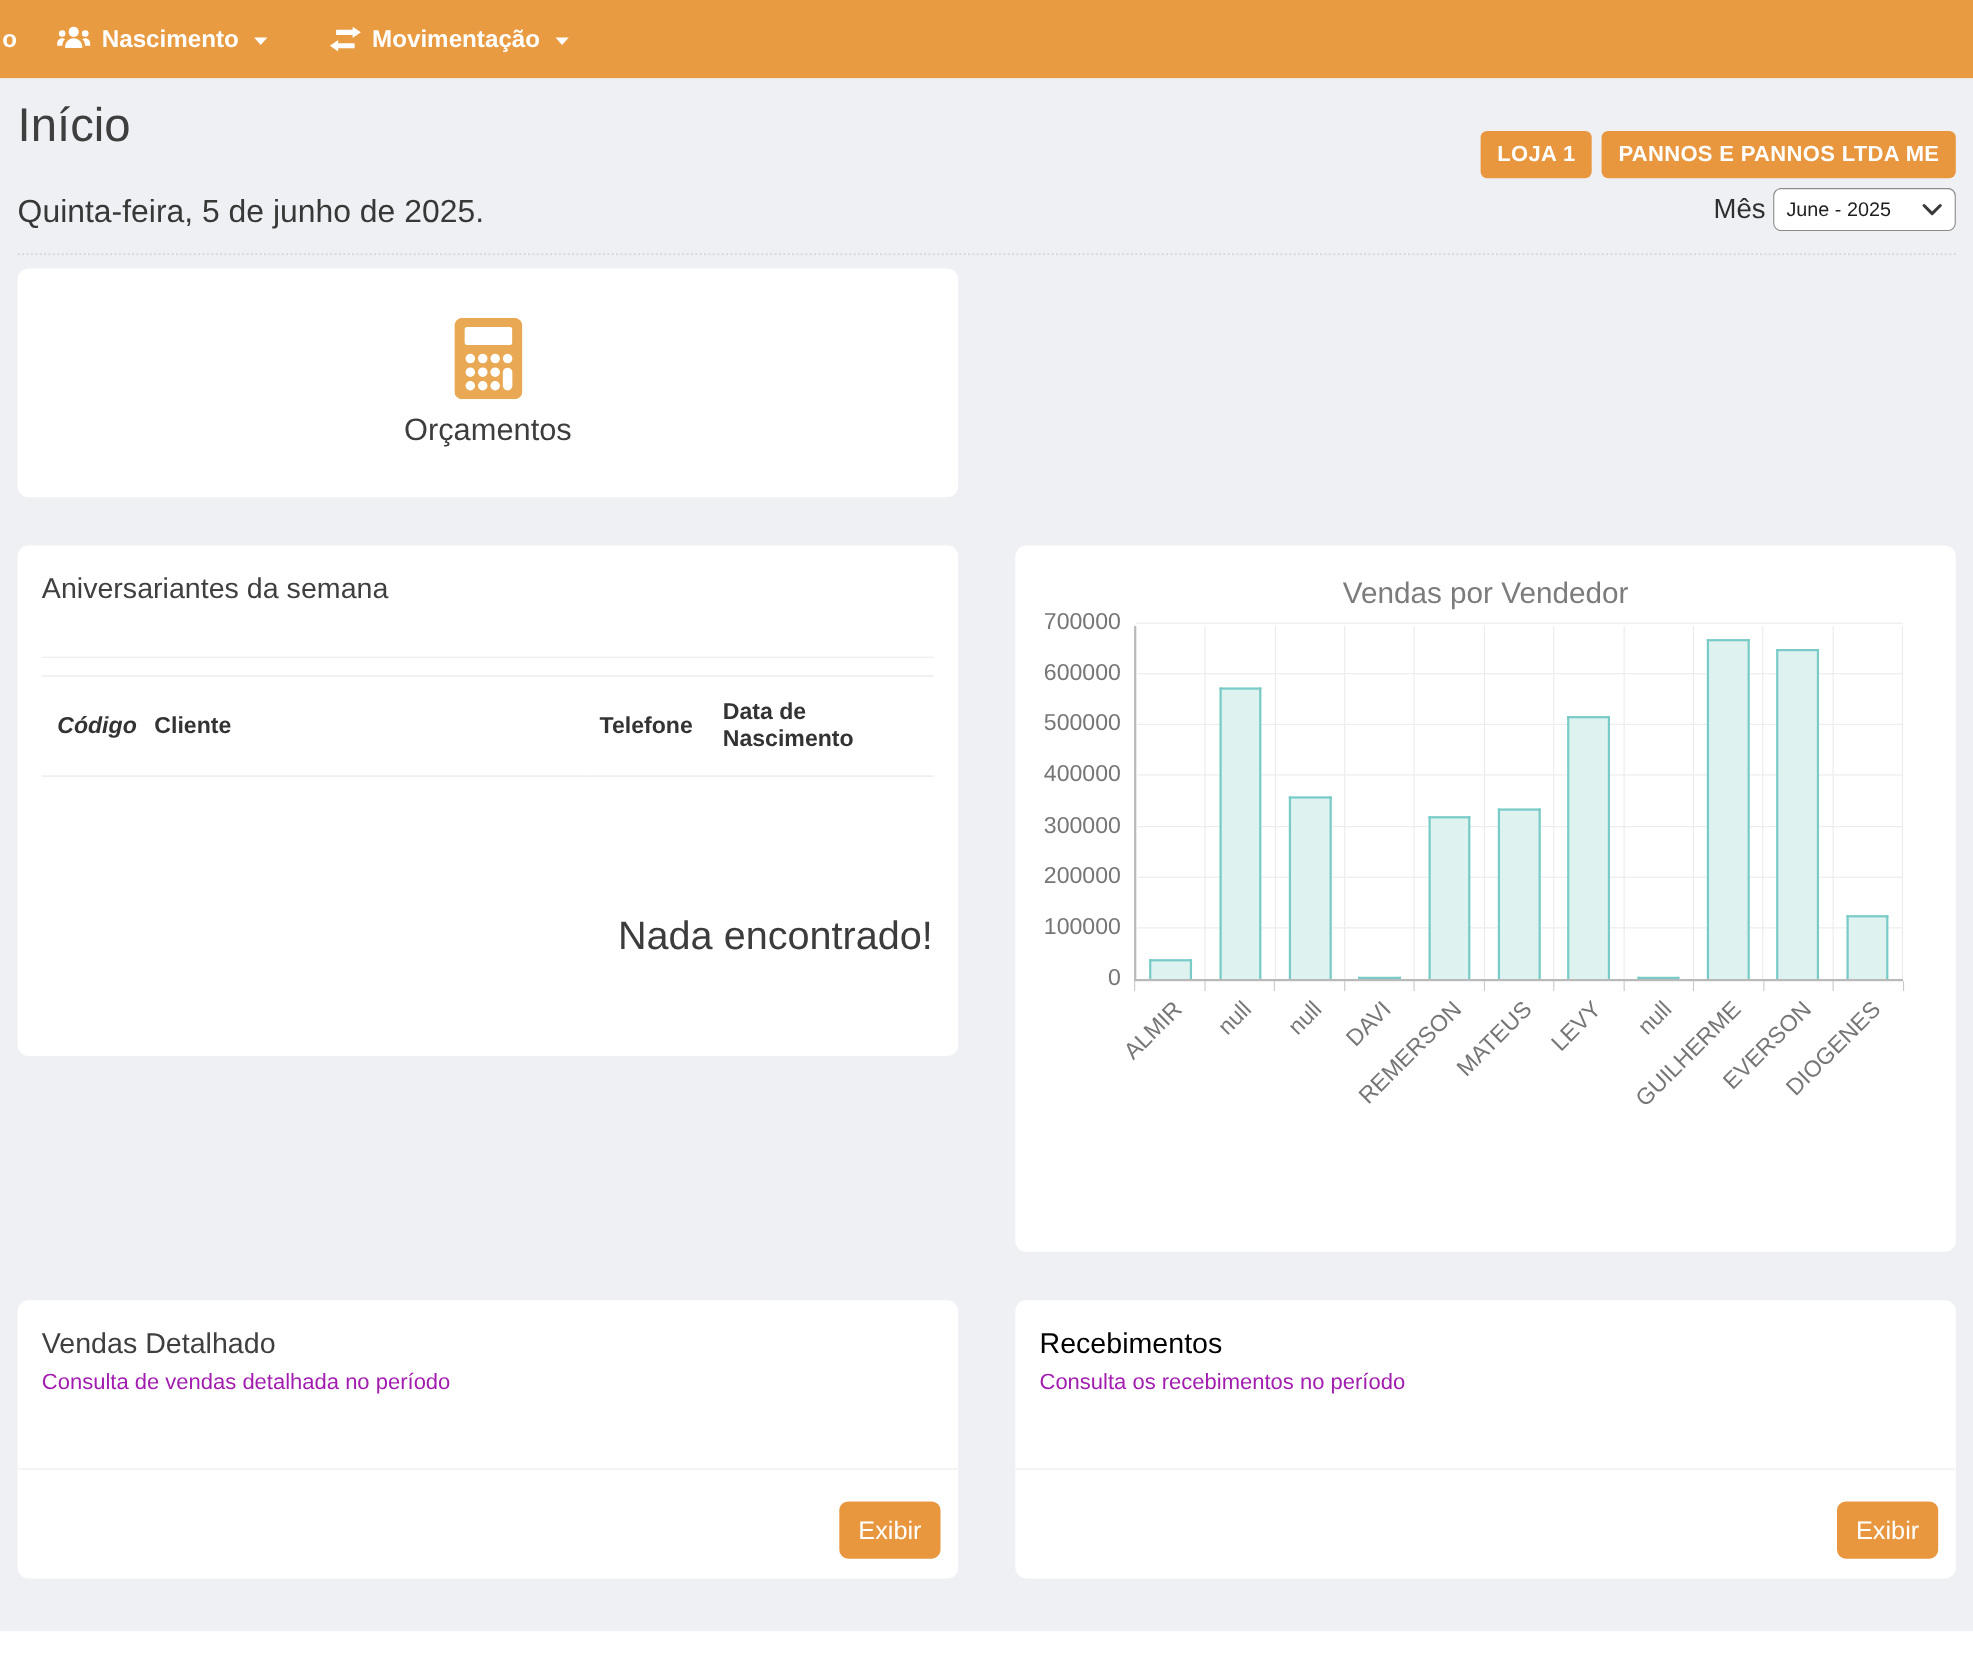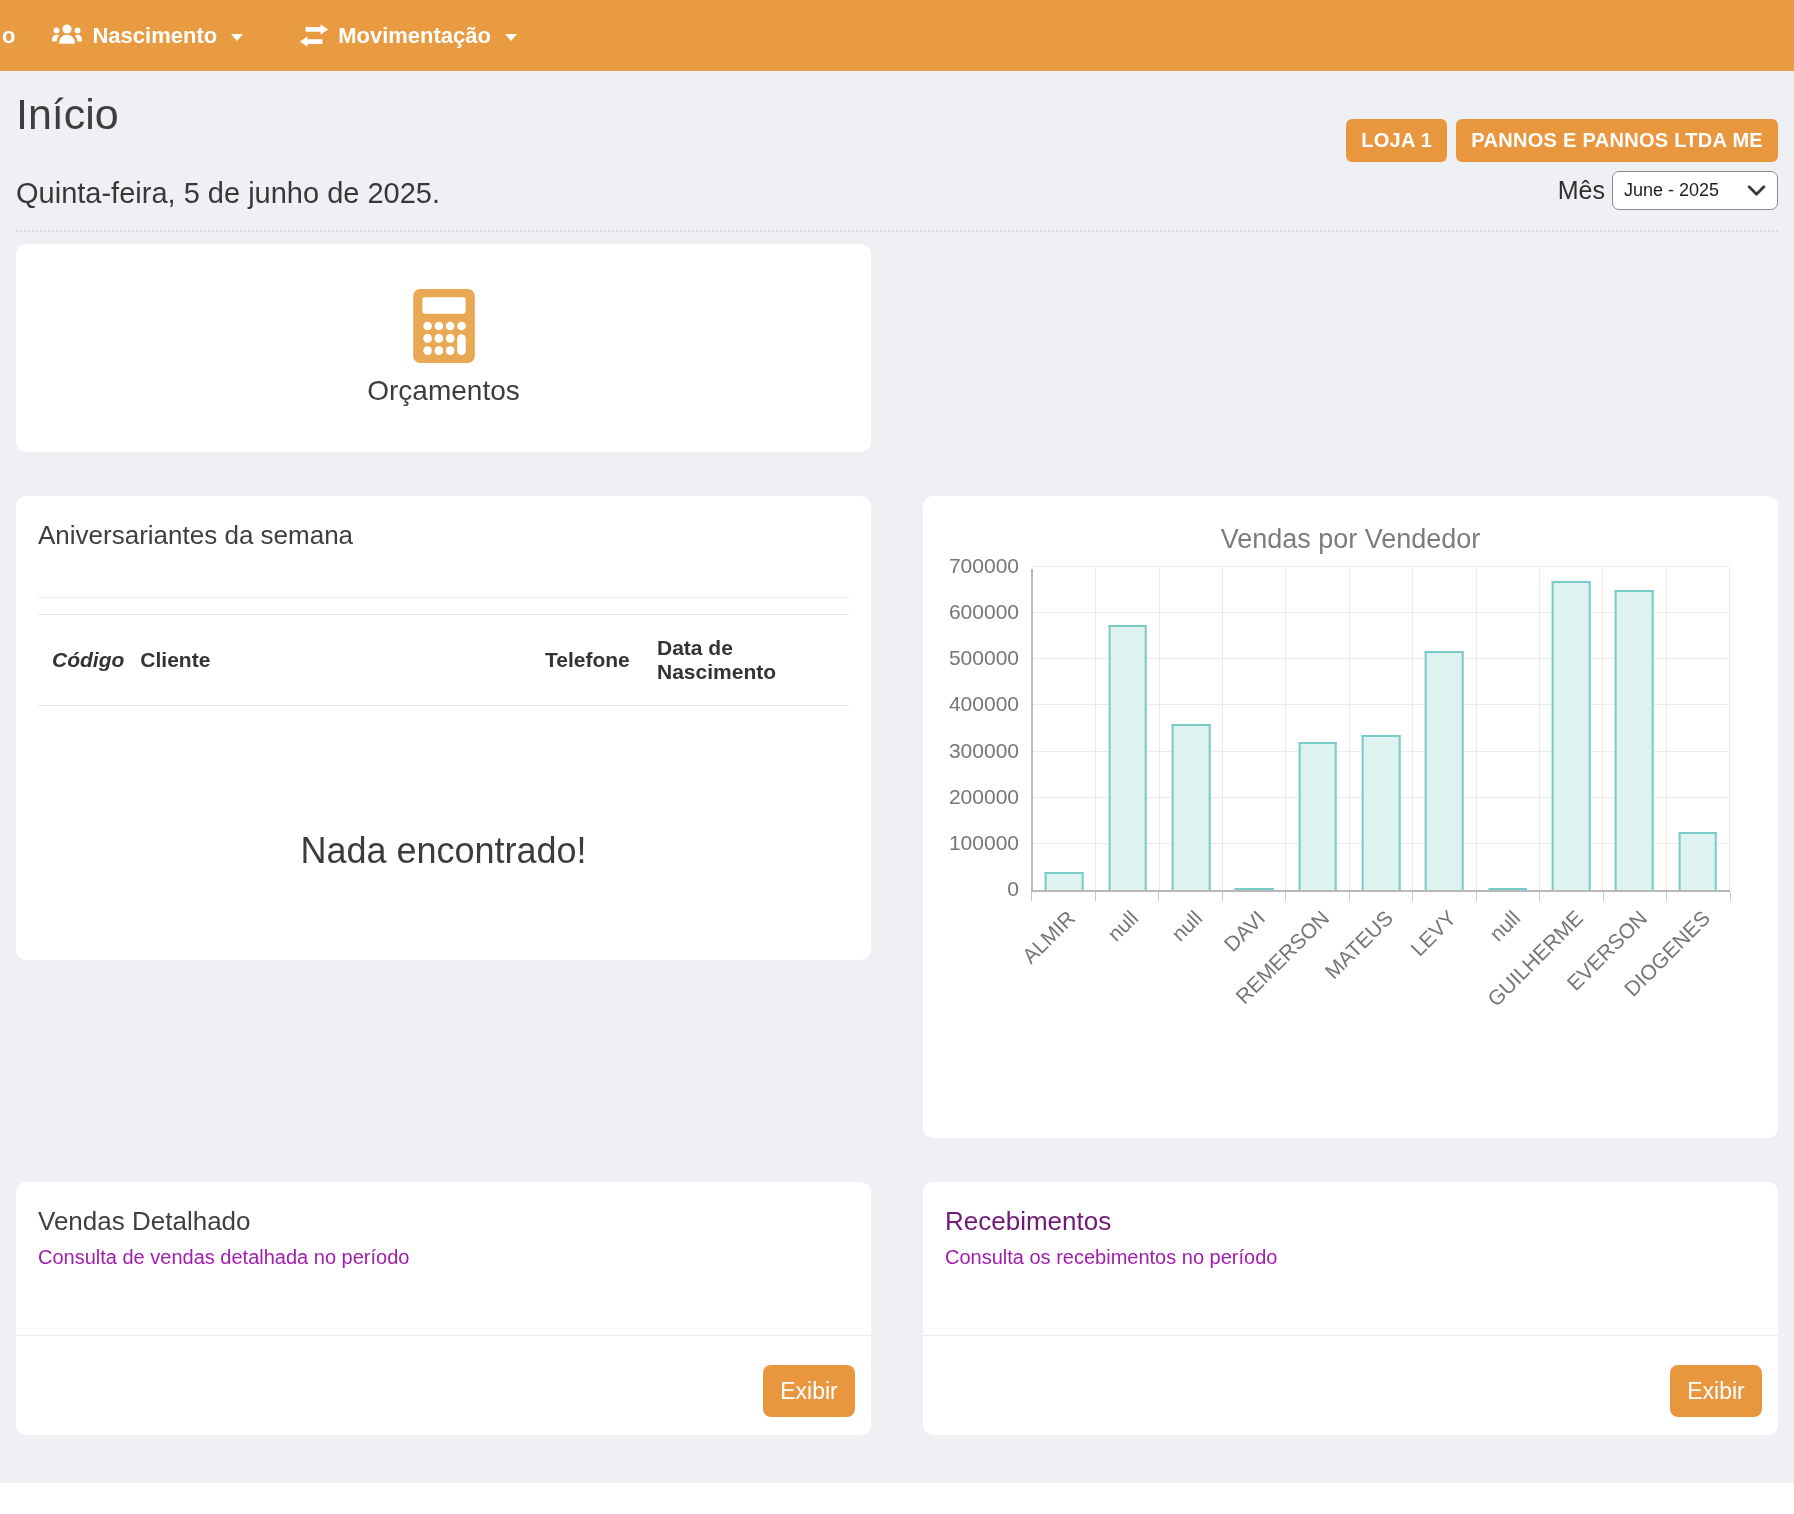--- a/index.html
+++ b/index.html
@@ -64,21 +64,21 @@
   .bd-divider { border:none; border-top:1px solid #ececec; margin:46px 0 16px 0; }
   table.bd-table { width:100%; border-collapse:collapse; }
   .bd-table th {
     border-top:1px solid #e7e7e7; border-bottom:1px solid #e7e7e7;
     font-size:21px; color:#333; text-align:left; padding:21px 8px; font-weight:700;
   }
   .bd-table th.col-codigo { width:86px; padding-left:14px;font-style:italic; }
   .bd-table th.col-telefone { width:112px; }
   .bd-table th.col-data { width:200px; }
   .bd-table td.empty-cell {
-    text-align:center; font-size:36px; color:#3c3c3c;
+    text-align:right; font-size:36px; color:#3c3c3c;
     height:290px; vertical-align:middle; border-bottom:1px solid #ececec;
   }
   
   .card-chart { height:642px; padding:22px; overflow:hidden; }
   .chart-title { text-align:center; font-size:27px; color:#7c7c7c; font-weight:400; margin:6px 0 0 0; }
   .legend-row { display:flex; justify-content:center; align-items:center; gap:14px; margin-top:62px; }
   .legend-swatch { width:72px; height:26px; border:2px solid #79cbc8; background:#def2f0; }
   .legend-label { font-size:22px; color:#777; }
   .chart-plot {
     position:relative; height:323px; margin:14px 26px 0 86px;
@@ -93,21 +93,21 @@
     border-style:solid; border-width:2px; border-bottom:none;
   }
   .xlabels { position:relative; height:90px; margin:0 26px 0 86px; }
   .xtick { position:absolute; top:0; width:1px; height:9px; background:#c9c9c9; }
   .xlabel {
     position:absolute; top:14px; font-size:21px; color:#767676; white-space:nowrap;
     transform:translateX(-100%) rotate(-45deg); transform-origin:100% 0;
   }
   
   .card-bottom { height:253px; padding:24px 22px; position:relative; overflow:hidden; }
-  .card-title-gray { font-size:26px; color:#701a75; font-weight:400; margin:0; }
+  .card-title-gray { font-size:26px; color:#000000; font-weight:400; margin:0; }
   .card-desc { font-size:20px; color:#a21caf; margin-top:9px; }
   .card-footer {
     position:absolute; left:0; right:0; bottom:0; height:100px;
     border-top:1px solid #ececec;
   }
   .btn-exibir {
     position:absolute; right:16px; bottom:18px; width:92px; height:52px;
     background:#e8973f; color:#fff; border:none; border-radius:8px;
     font-family:inherit; font-size:23px; cursor:pointer;
   }

